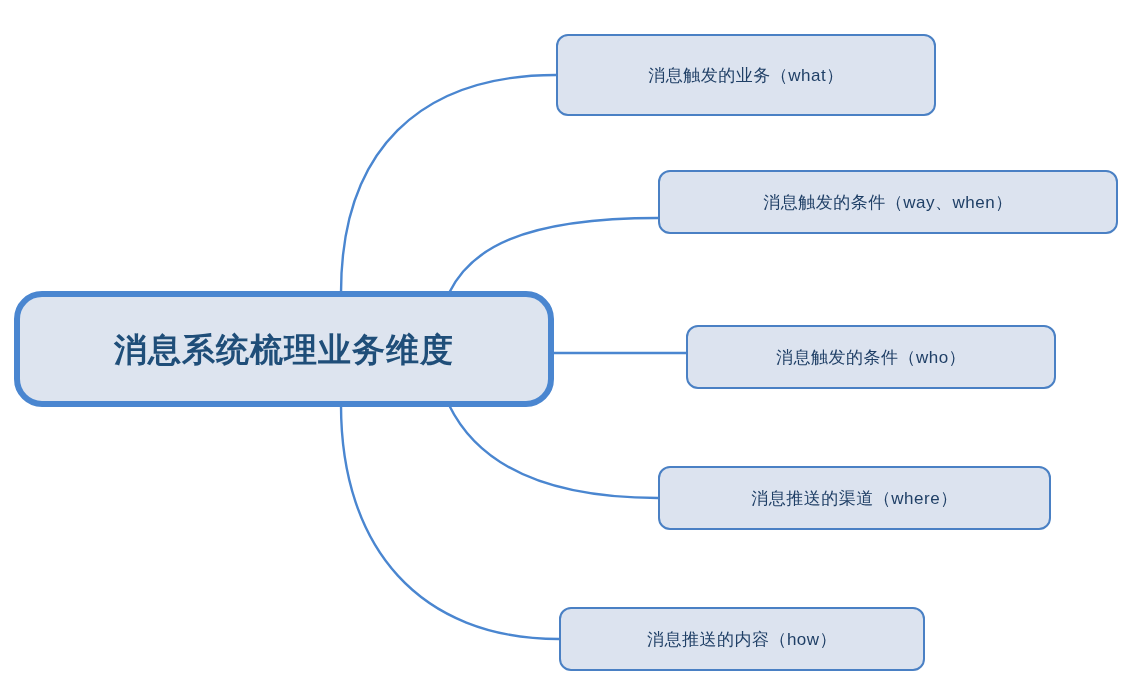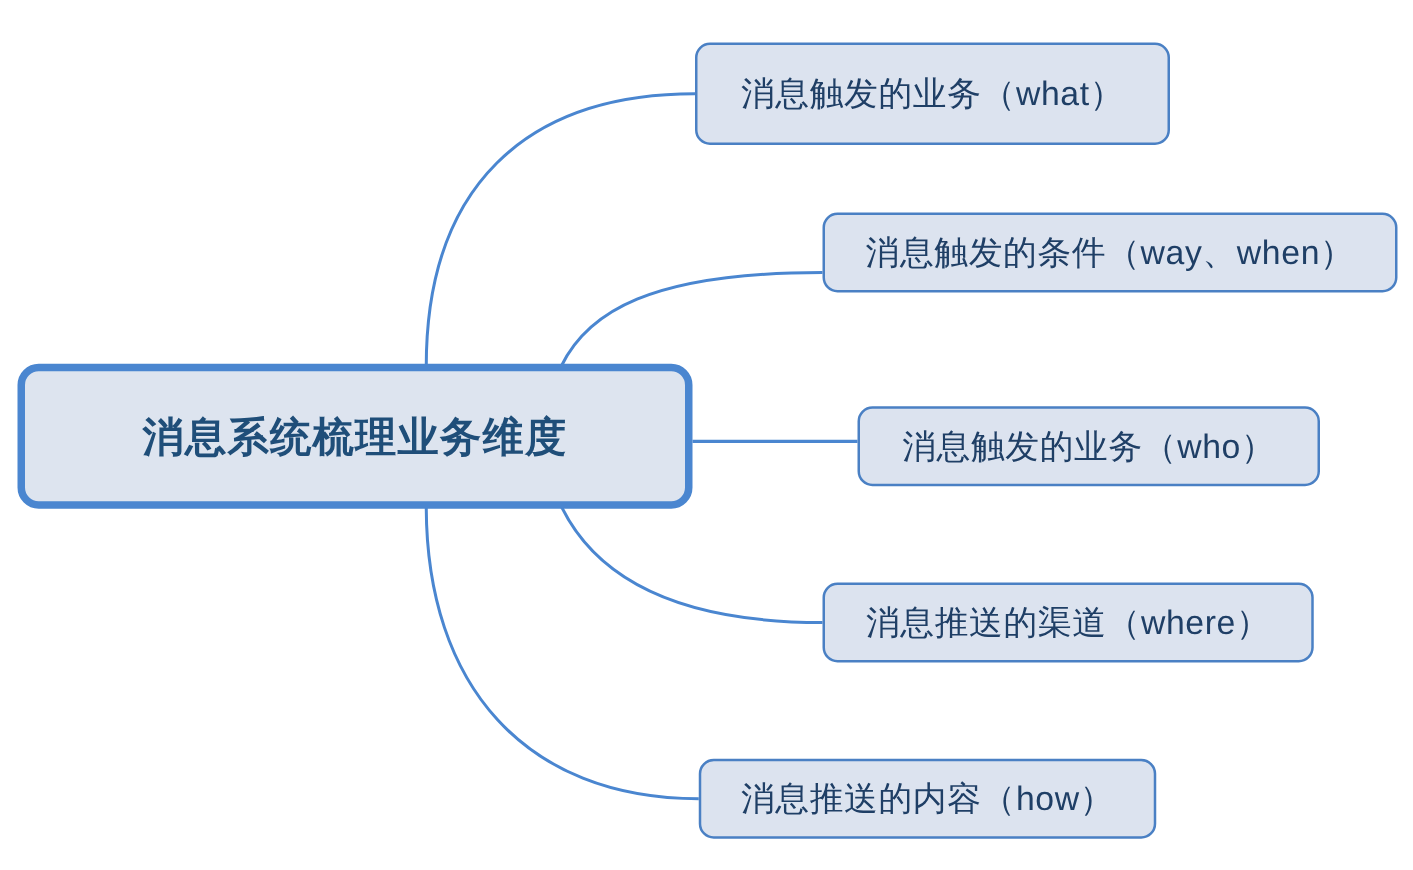--- a/index.html
+++ b/index.html
@@ -40,33 +40,33 @@
     line-height: 1;
   }
 
   
   #node-root {
     left: 14px;
     top: 291px;
     width: 540px;
     height: 116px;
     border: 6px solid #4a86d0;
-    border-radius: 17px;
+    border-radius: 28px;
     background: #dde4ef;
   }
   #node-root .node-label {
     font-size: 33px;
     font-weight: bold;
     letter-spacing: 1px;
     color: #1f4e79;
   }
 
   
   .child .node-label {
-    font-size: 27px;
+    font-size: 17px;
     font-weight: normal;
     letter-spacing: 0.5px;
   }
 
   #node-child-0 { left: 556px;  top: 34px;  width: 380px; height: 82px; }
   #node-child-1 { left: 658px;  top: 170px; width: 460px; height: 64px; }
   #node-child-2 { left: 686px;  top: 325px; width: 370px; height: 64px; }
   #node-child-3 { left: 658px;  top: 466px; width: 393px; height: 64px; }
   #node-child-4 { left: 559px;  top: 607px; width: 366px; height: 64px; text-align: center; }
 </style>
@@ -94,21 +94,21 @@
 
   <div class="node child" id="node-child-0">
     <span class="node-label">消息触发的业务（what）</span>
   </div>
 
   <div class="node child" id="node-child-1">
     <span class="node-label">消息触发的条件（way、when）</span>
   </div>
 
   <div class="node child" id="node-child-2">
-    <span class="node-label">消息触发的业务（who）</span>
+    <span class="node-label">消息触发的条件（who）</span>
   </div>
 
   <div class="node child" id="node-child-3">
     <span class="node-label">消息推送的渠道（where）</span>
   </div>
 
   <div class="node child" id="node-child-4">
     <span class="node-label">消息推送的内容（how）</span>
   </div>
 

